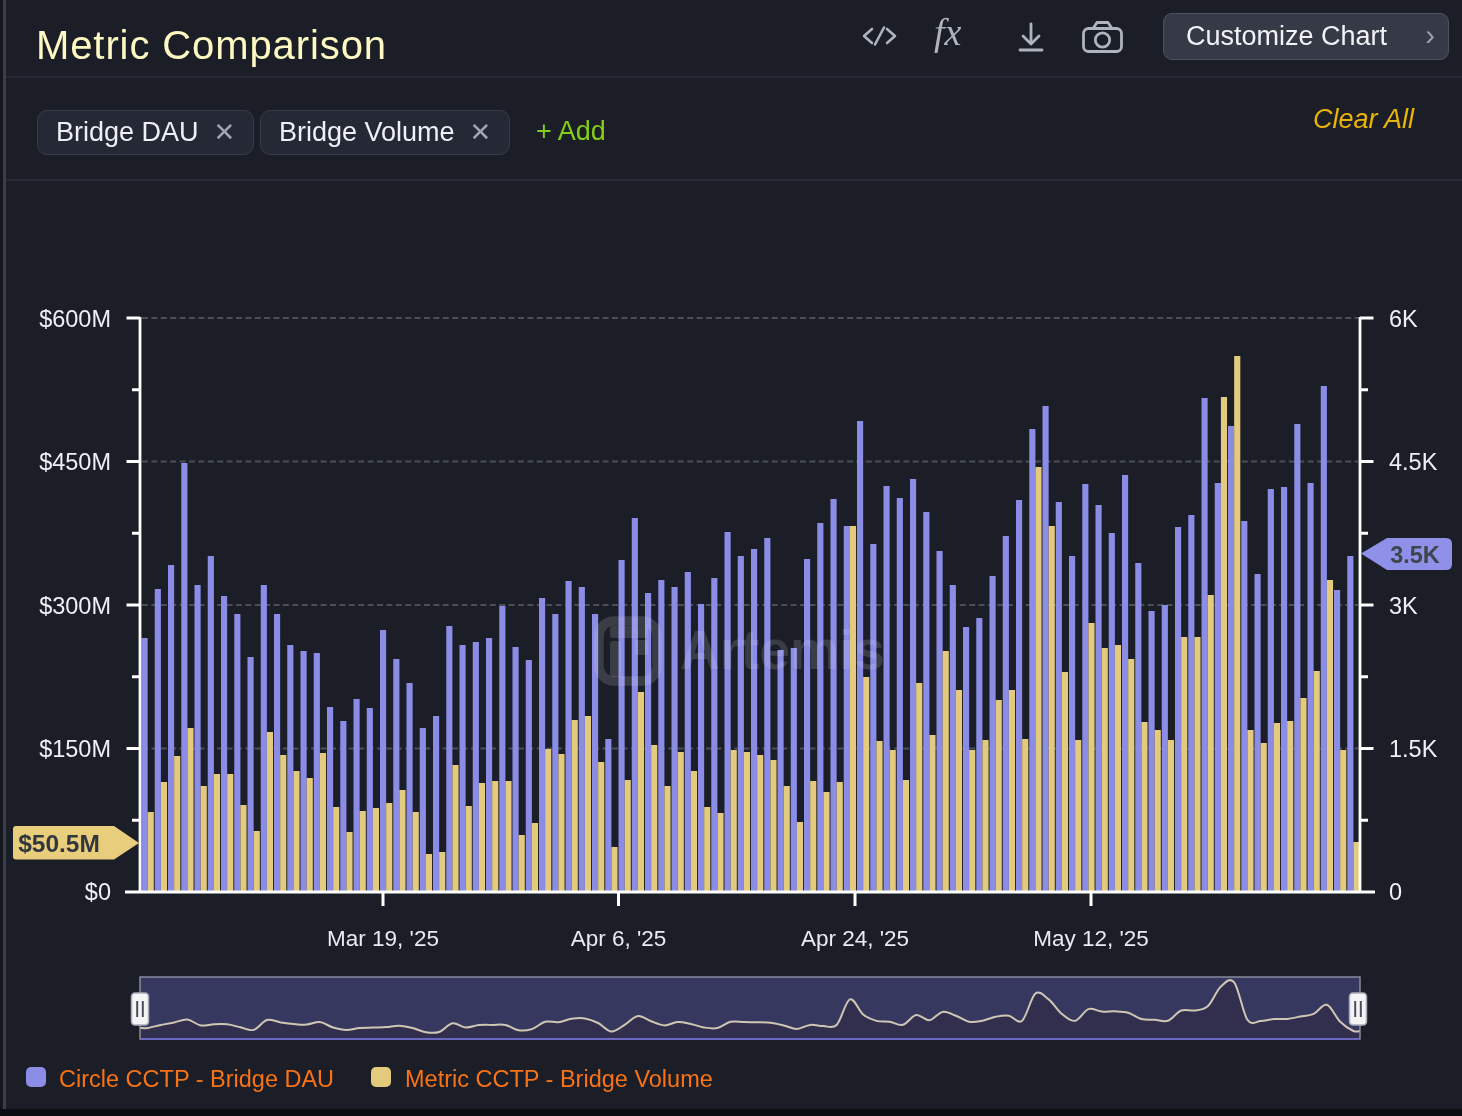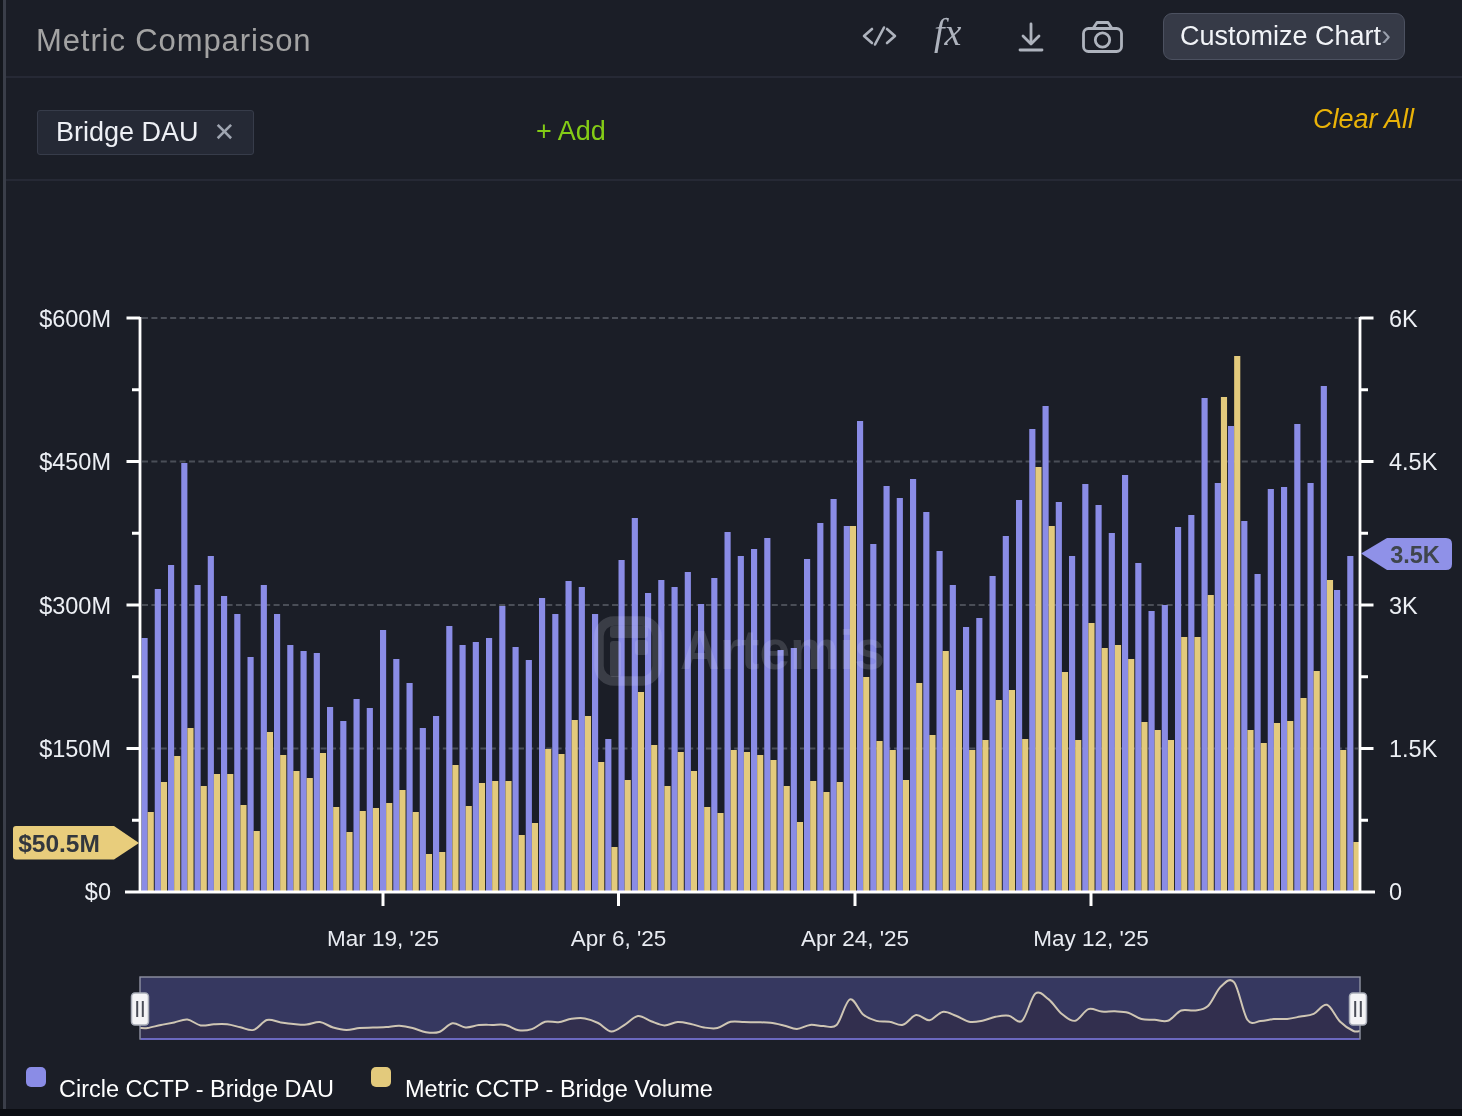--- a/index.html
+++ b/index.html
@@ -1,38 +1,38 @@
 <!DOCTYPE html>
 <html><head><meta charset="utf-8">
 <style>
 * { margin:0; padding:0; box-sizing:border-box; }
 html,body { width:1462px; height:1116px; background:#1b1e27; overflow:hidden;
   font-family:"Liberation Sans", sans-serif; }
 .page { position:absolute; top:0; left:0; width:1462px; height:1116px; background:#1b1e27; }
 .edgedark { position:absolute; top:0; left:0; width:3px; height:1109px; background:#14171d; }
 .edgeline { position:absolute; top:0; left:3px; width:2.5px; height:1109px; background:#3a3e49; }
 .hdr { position:absolute; top:0; left:0; width:1462px; height:78px; border-bottom:2px solid #262935; }
-.title { position:absolute; left:36px; top:23px; font-size:31px; font-weight:400; color:#a3a3a3; letter-spacing:0.9px; }
-.custbtn { position:absolute; left:1163px; top:12.5px; width:242px; height:47px; background:#363a47;
+.title { position:absolute; left:36px; top:23px; font-size:40px; font-weight:400; color:#fef9c3; letter-spacing:0.9px; }
+.custbtn { position:absolute; left:1163px; top:12.5px; width:286px; height:47px; background:#363a47;
   border:1px solid #4c5160; border-radius:9px; color:#f1f3f7; font-size:27px;
-  line-height:45px; text-align:left; padding-left:16px; }
+  line-height:45px; text-align:left; padding-left:22px; }
 .custbtn .chev { position:absolute; right:13px; top:-1px; color:#9aa0ad; font-size:29px; }
 .tagrow { position:absolute; top:80px; left:0; width:1462px; height:101px; border-bottom:2px solid #262935; }
 .tag { position:absolute; top:30px; height:45px; background:#252935; border:1px solid #373c4a;
-  border-radius:3px; color:#eef0f5; font-size:27px; line-height:43px; padding:0 18px; }
+  border-radius:10px; color:#eef0f5; font-size:27px; line-height:43px; padding:0 18px; }
 .tag .x { color:#9fa5b1; margin-left:15px; font-size:26px; }
 .addlbl { position:absolute; left:536px; top:36px; color:#84cc16; font-size:27px; }
 .clearall { position:absolute; left:1313px; top:24px; color:#eab308; font-size:27px;font-style:italic; }
 .ctlrow { position:absolute; top:183px; left:0; width:1462px; height:95px; border-bottom:2px solid #262935; }
 .vdiv { position:absolute; top:0; width:2px; height:95px; background:#262935; }
 .ctl-label { position:absolute; top:17px; color:#878c98; font-size:19px; letter-spacing:1px; }
 .ctl-value { position:absolute; top:43px; color:#f1f3f7; font-size:27px; }
 .legend { position:absolute; top:1065px; left:26px; }
 .sw { position:absolute; width:20px; height:20px; border-radius:5px; top:2px; }
-.ltext { position:absolute; top:11px; font-size:23.5px; color:#ffffff; white-space:nowrap; }
+.ltext { position:absolute; top:1px; font-size:23.5px; color:#f97316; white-space:nowrap; }
 .botband { position:absolute; top:1109px; left:0; width:1462px; height:7px; background:#0b0d12; }
 svg { position:absolute; top:0; left:0; }
 .axlab { fill:#eceff4; font-size:23.5px; font-family:"Liberation Sans", sans-serif; }
 .datelab { fill:#e8ebf1; font-size:22.5px; font-family:"Liberation Sans", sans-serif; }
 </style></head>
 <body>
 <div class="page">
   <div class="hdr">
     <div class="title">Metric Comparison</div>
     <svg width="1160" height="78" style="left:0;top:0">
@@ -54,20 +54,21 @@
       <g stroke="#aeb3bd" stroke-width="2.8" fill="none" stroke-linecap="round" stroke-linejoin="round">
         <rect x="1083.5" y="28.5" width="38" height="23" rx="5"></rect>
         <path d="M 1093 28.5 L 1097 22.5 L 1108 22.5 L 1112 28.5"></path>
         <circle cx="1102.5" cy="40" r="7.2"></circle>
       </g>
     </svg>
     <div class="custbtn">Customize Chart<span class="chev">›</span></div>
   </div>
   <div class="tagrow">
     <div class="tag" style="left:37px;">Bridge DAU<span class="x">✕</span></div>
+    <div class="tag" style="left:260px;">Bridge Volume<span class="x">✕</span></div>
     <div class="addlbl">+ Add</div>
     <div class="clearall">Clear All</div>
   </div>
   <svg width="1462" height="787" viewBox="0 278 1462 787" style="top:278px">
     <line x1="142" y1="318" x2="1358" y2="318" stroke="#7a7e88" stroke-width="2" stroke-dasharray="6 3.4" opacity="0.5"></line>
 <line x1="142" y1="461.5" x2="1358" y2="461.5" stroke="#7a7e88" stroke-width="2" stroke-dasharray="6 3.4" opacity="0.5"></line>
 <line x1="142" y1="605" x2="1358" y2="605" stroke="#7a7e88" stroke-width="2" stroke-dasharray="6 3.4" opacity="0.5"></line>
 <line x1="142" y1="748.5" x2="1358" y2="748.5" stroke="#7a7e88" stroke-width="2" stroke-dasharray="6 3.4" opacity="0.5"></line>
     <rect x="141.50" y="638" width="6.15" height="254" fill="#8a8ce6"></rect>
 <rect x="147.65" y="812" width="6.15" height="80" fill="#e3ca7c"></rect>

